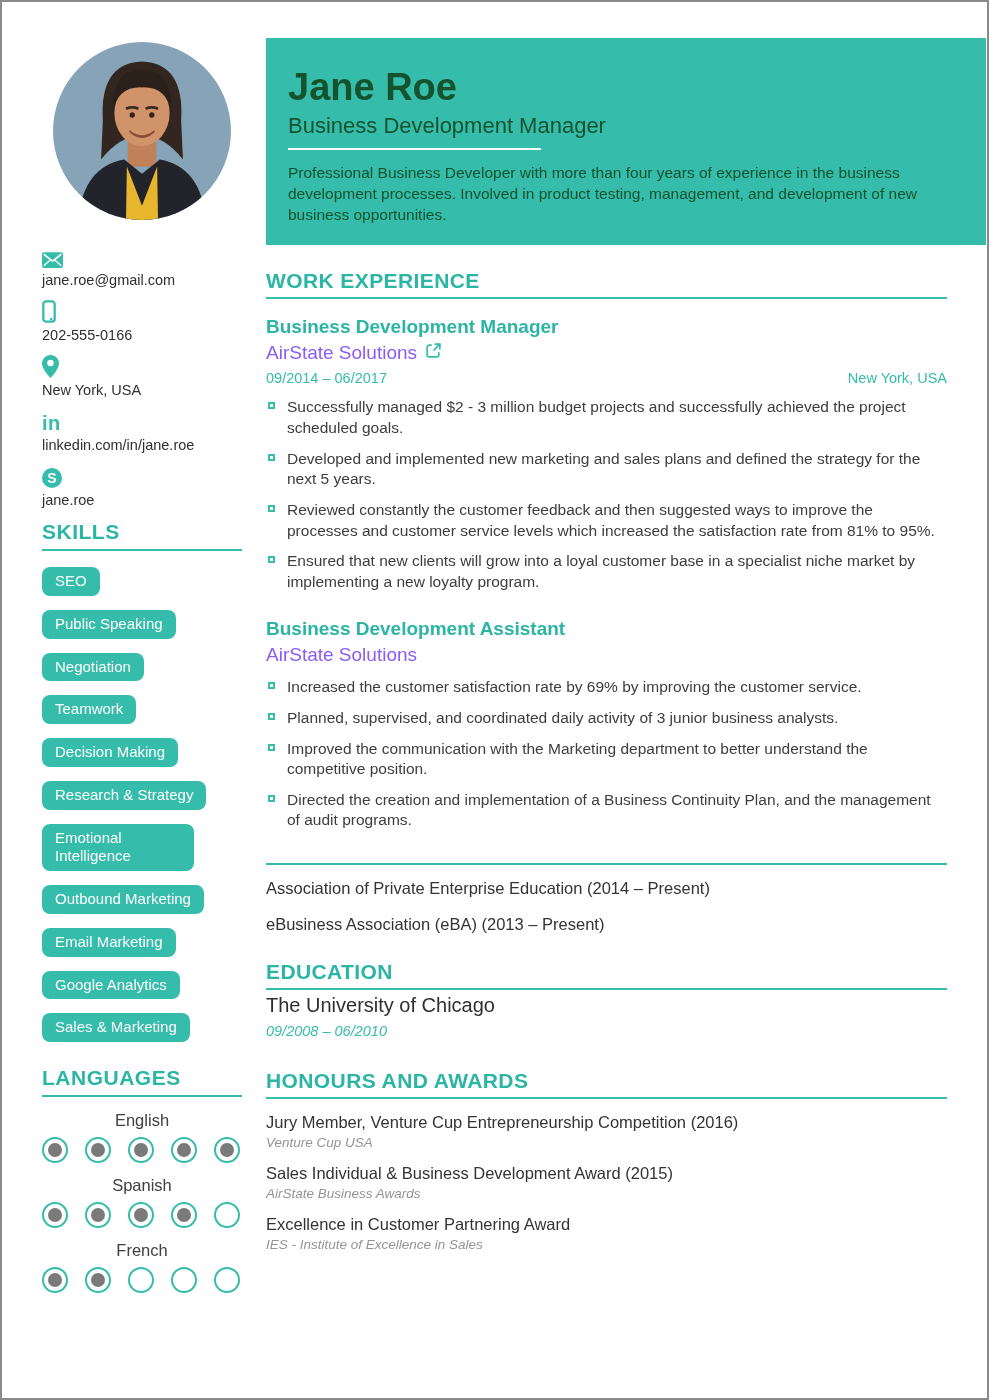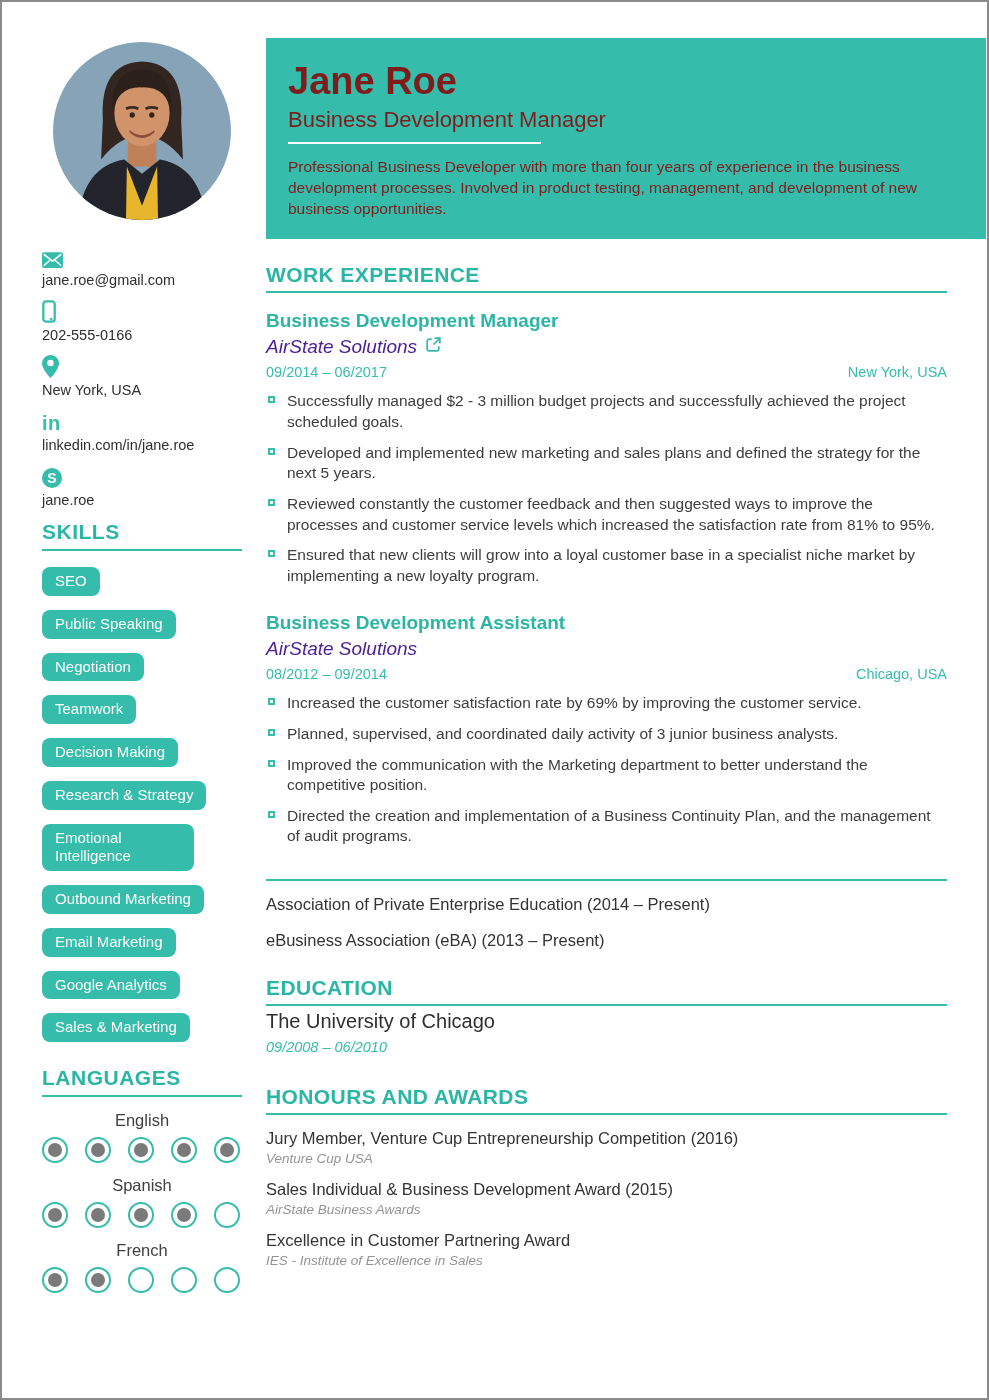--- a/index.html
+++ b/index.html
@@ -36,34 +36,34 @@
   .lang-block{margin-top:24px;}
   .lang-rows{margin-top:14px;}
   .lang-row{margin-bottom:13px;}
   .lang-name{font-size:16.5px;color:#404040;margin-bottom:7px;text-align:center;}
   .dots{display:flex;gap:17px;}
   .dot{width:26px;height:26px;border:2.5px solid var(--accent);border-radius:50%;display:inline-flex;align-items:center;justify-content:center;}
   .dot.filled::after{content:"";width:14px;height:14px;border-radius:50%;background:var(--dotfill);}
 
   
   .main{width:718px;flex:0 0 718px;margin-left:24px;margin-top:-2px;}
-  .hero{background:var(--accent);color:#7f1d1d;padding:22px 36px 20px 22px;width:720px;}
+  .hero{background:var(--accent);color:#14532d;padding:28px 36px 20px 22px;width:720px;}
   .hero-name{font-size:38px;font-weight:600;line-height:1.15;}
   .hero-title{font-size:22px;font-weight:400;margin-top:3px;}
   .hero-underline{width:253px;height:2px;background:#fff;margin-top:9px;}
   .hero-summary{font-size:15.5px;line-height:1.35;margin-top:13px;max-width:660px;}
 
   .content{width:681px;}
   .section-heading{font-size:21px;font-weight:bold;color:var(--heading);letter-spacing:.4px;}
   .section-rule{height:2px;background:var(--accent);margin-top:4px;}
   .work-block{margin-top:24px;}
   .job{margin-top:17px;}
   .job+.job{margin-top:26px;}
   .job-title{font-size:19px;font-weight:bold;color:var(--heading);}
-  .job-company{font-size:19px;color:#4c1d95;margin-top:4px;display:flex;align-items:center;gap:8px;font-style:italic;}
+  .job-company{font-size:19px;color:#8b5cf6;margin-top:4px;display:flex;align-items:center;gap:8px;}
   .job-meta{display:flex;justify-content:space-between;font-size:14.5px;color:var(--accent);margin-top:6px;}
   .bullets{margin-top:11px;}
   .bullet{display:flex;margin-bottom:10px;}
   .sq{flex:0 0 7px;width:7px;height:7px;border:2px solid var(--accent);margin:5px 12px 0 2px;}
   .btxt{font-size:15.5px;line-height:1.33;color:var(--body);max-width:655px;}
 
   .org-block{margin-top:32px;}
   .org-items{margin-top:14px;}
   .org-item{font-size:16.5px;color:#333;margin-bottom:17px;}
 
@@ -260,24 +260,20 @@
                 <span class="btxt">Ensured that new clients will grow into a loyal customer base in a specialist niche market by implementing a new loyalty program.</span>
               </div>
           </div>
         </div>
 
         <div class="job">
           <div class="job-title">Business Development Assistant</div>
           <div class="job-company">
             <span>AirState Solutions</span>
           </div>
-          <div class="job-meta">
-            <span>08/2012 – 09/2014</span>
-            <span>Chicago, USA</span>
-          </div>
           <div class="bullets">
             <div class="bullet">
                 <span class="sq"></span>
                 <span class="btxt">Increased the customer satisfaction rate by 69% by improving the customer service.</span>
               </div>
             <div class="bullet">
                 <span class="sq"></span>
                 <span class="btxt">Planned, supervised, and coordinated daily activity of 3 junior business analysts.</span>
               </div>
             <div class="bullet">

